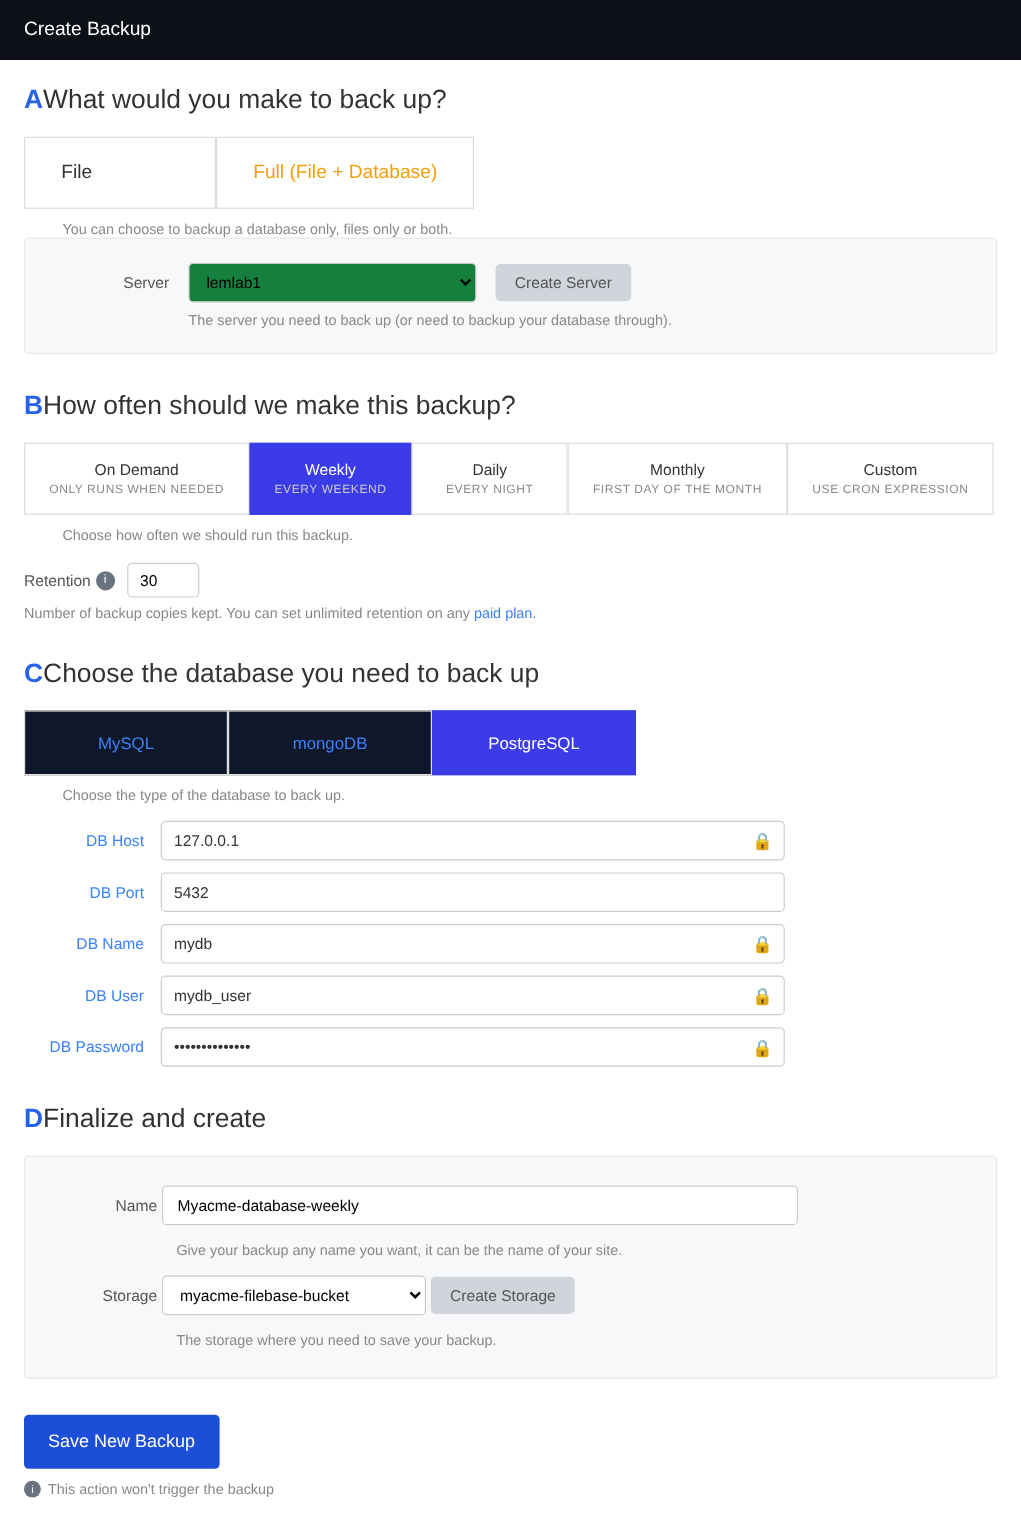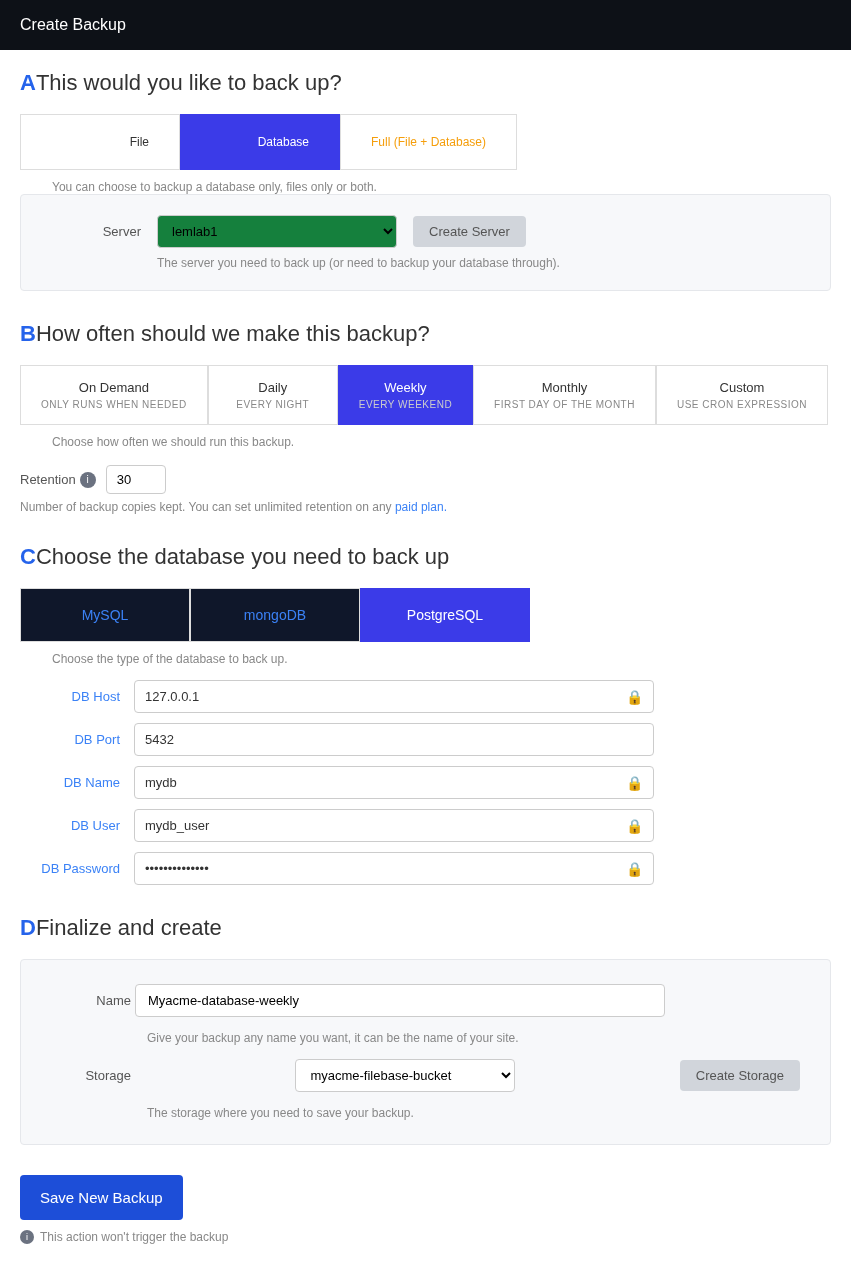--- a/index.html
+++ b/index.html
@@ -37,24 +37,24 @@
       display: flex;
       gap: 0;
       margin-bottom: 10px;
     }
 
     .type-btn {
       border: 1px solid #ddd;
       padding: 20px 30px;
       cursor: pointer;
       background: #fff;
-      font-size: 12px;
+      font-size: 16px;
       color: #333;
       min-width: 160px;
-      text-align: right;
+      text-align: left;
     }
 
     .type-btn.active {
       background: #3b3be8;
       color: #fff;
       border-color: #3b3be8;
     }
 
     .type-btn.full-type {
       color: #f59e0b;
@@ -355,26 +355,25 @@
 
 <div class="top-bar">
   <span>Create Backup</span>
 </div>
 
 <div class="main-content">
 
   
   <div class="section-block">
     <div class="section-title">
-      <span class="letter">A</span><span>This would you like to back up?</span>
+      <span class="letter">A</span><span>What would you make to back up?</span>
     </div>
 
     <div class="type-buttons">
       <button class="type-btn">File</button>
-      <button class="type-btn active">Database</button>
       <button class="type-btn full-type">Full (File + Database)</button>
     </div>
     <div class="hint-text">You can choose to backup a database only, files only or both.</div>
 
     <div class="server-section">
       <div class="field-row">
         <span class="field-label">Server</span>
         <select class="server-select">
           <option>lemlab1</option>
         </select>
@@ -388,27 +387,27 @@
   <div class="section-block">
     <div class="section-title">
       <span class="letter">B</span><span>How often should we make this backup?</span>
     </div>
 
     <div class="freq-buttons">
       <button class="freq-btn">
         <span>On Demand</span>
         <span class="sub">ONLY RUNS WHEN NEEDED</span>
       </button>
+      <button class="freq-btn active">
+        <span>Weekly</span>
+        <span class="sub">EVERY WEEKEND</span>
+      </button>
       <button class="freq-btn">
         <span>Daily</span>
         <span class="sub">EVERY NIGHT</span>
-      </button>
-      <button class="freq-btn active">
-        <span>Weekly</span>
-        <span class="sub">EVERY WEEKEND</span>
       </button>
       <button class="freq-btn">
         <span>Monthly</span>
         <span class="sub">FIRST DAY OF THE MONTH</span>
       </button>
       <button class="freq-btn">
         <span>Custom</span>
         <span class="sub">USE CRON EXPRESSION</span>
       </button>
     </div>
@@ -490,21 +489,21 @@
     </div>
 
     <div class="finalize-block">
 
       <div class="finalize-row">
         <span class="finalize-label">Name</span>
         <input class="finalize-input" type="text" value="Myacme-database-weekly" style="">
       </div>
       <div class="finalize-hint">Give your backup any name you want, it can be the name of your site.</div>
 
-      <div class="finalize-row" style="margin-top: 14px; justify-content: space-between;">
+      <div class="finalize-row" style="margin-top: 14px;">
         <span class="finalize-label">Storage</span>
         <select class="storage-select">
           <option>myacme-filebase-bucket</option>
         </select>
         <button class="btn-secondary">Create Storage</button>
       </div>
       <div class="finalize-hint">The storage where you need to save your backup.</div>
     </div>
   </div>
 

